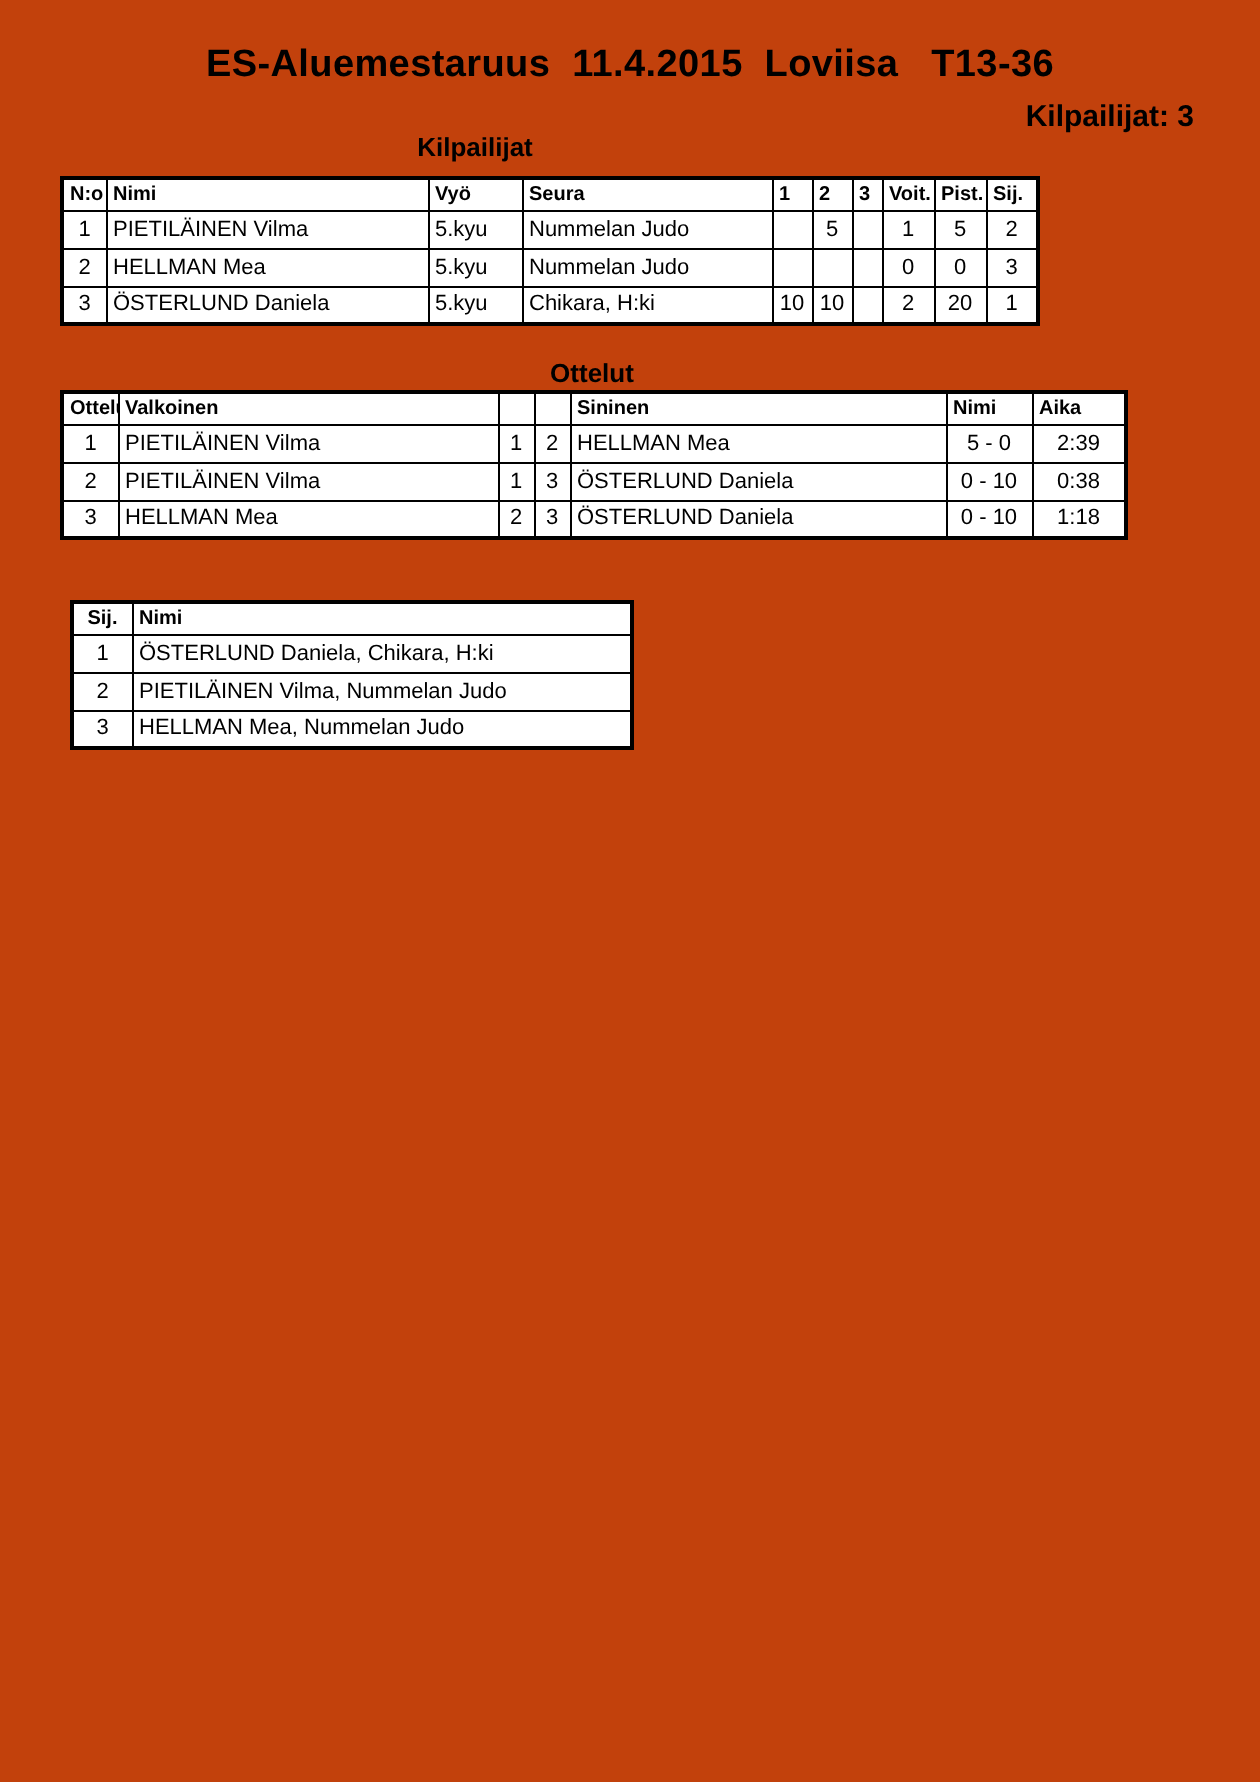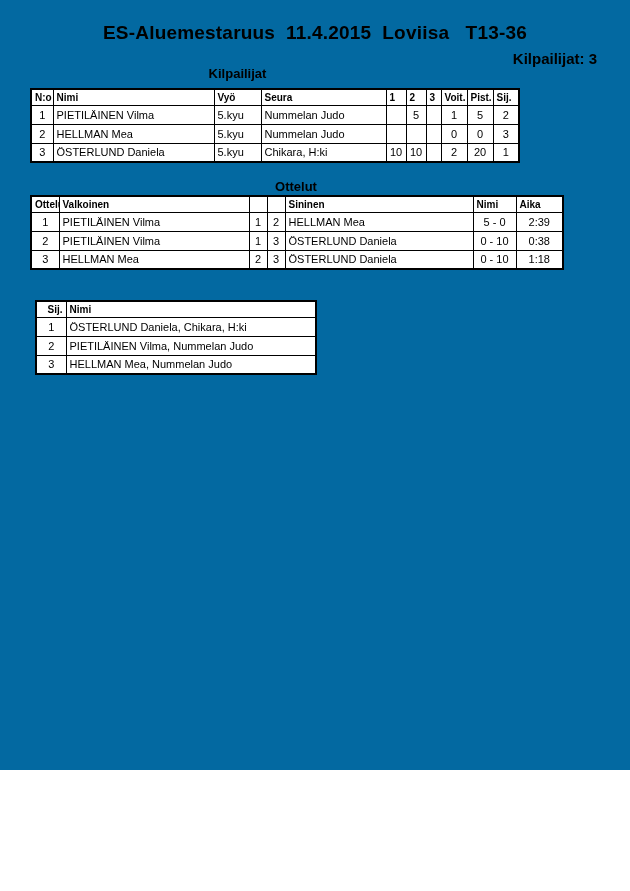--- a/index.html
+++ b/index.html
@@ -1,23 +1,23 @@
 <!DOCTYPE html>
 <html><head>
 <meta charset="utf-8">
 <style>
   * { margin: 0; padding: 0; box-sizing: border-box; }
   html, body { background: #ffffff; }
   body { font-family: "Liberation Sans", sans-serif; color: #000; }
   .page {
     position: relative;
     width: 630px;
-    height: 770px;
+    height: 891px;
     margin: 0 auto;
-    background: #0369a1;
+    background: #c2410c;
     overflow: hidden;
   }
   .doc-title {
     position: absolute;
     top: 22px; left: 0;
     width: 630px;
     text-align: center;
     font-size: 19px;
     font-weight: bold;
     white-space: pre;
@@ -62,21 +62,21 @@
     height: 16px;
     text-align: left;
   }
   td {
     font-size: 11px;
     font-weight: normal;
     height: 19px;
     text-align: left;
   }
   .c { text-align: center; }
-  .l { text-align: right; }
+  .l { text-align: center; }
 </style>
 </head>
 <body>
 
 <div class="page">
 
   <div class="doc-title">ES-Aluemestaruus  11.4.2015  Loviisa   T13-36</div>
   <div class="competitors-count">Kilpailijat: 3</div>
 
   <div id="heading-kilpailijat" class="section-heading">Kilpailijat</div>

